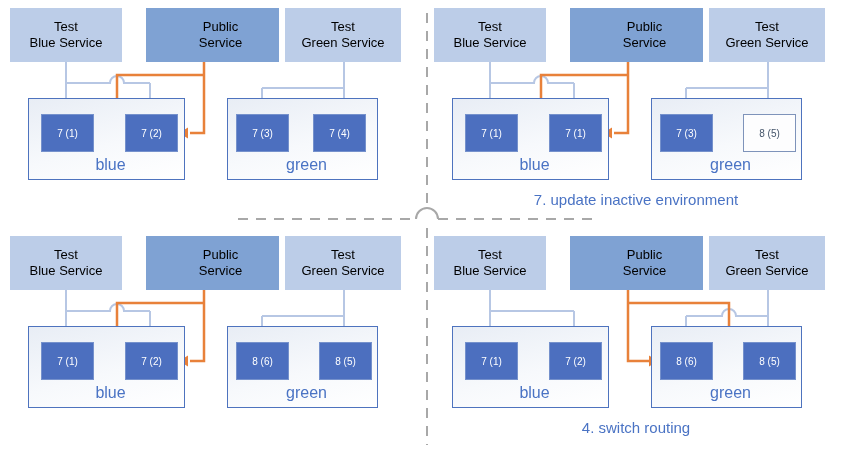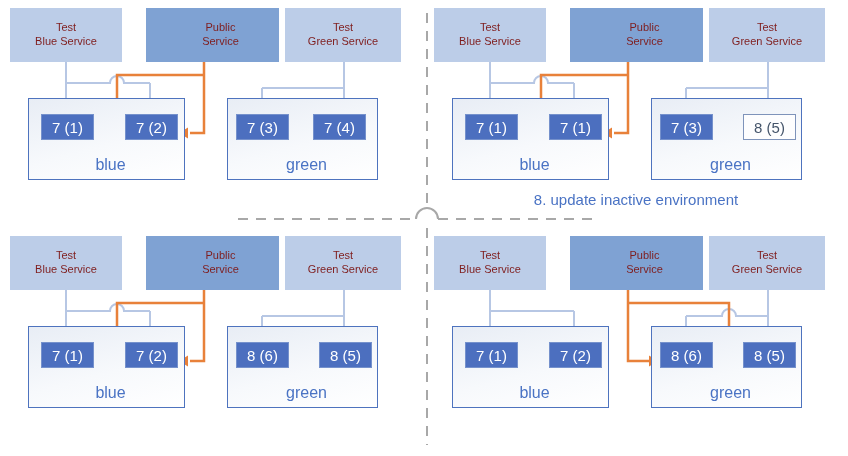--- a/index.html
+++ b/index.html
@@ -19,40 +19,40 @@
   .connectors { position: absolute; left: 0; top: 0; }
 
   .connector-light { stroke: var(--light-connector, #b7c7e4); stroke-width: 2; fill: none; }
   .connector-head-light { fill: var(--connector-head, #9fb5da); }
   .connector-orange { stroke: var(--orange, #e8813a); stroke-width: 2.5; fill: none; }
   .connector-head-orange { fill: var(--orange, #e8813a); }
 
   .service {
     position: absolute; top: 8px; height: 54px;
     display: flex; flex-direction: column; justify-content: center;
-    text-align: center; color: #7f1d1d; font-size: 11px; line-height: 1.26;
+    text-align: center; color: #000000; font-size: 13px; line-height: 1.26;
   }
   .light-svc { background: var(--light-service-fill, #bccde8); }
   .public-svc { background: var(--public-service-fill, #7fa2d3); padding-left: 16px; }
 
   .env {
     position: absolute; top: 98px; height: 82px;
     border: 1px solid var(--env-border, #4e73be);
     background: linear-gradient(165deg, #e8edf5 0%, #f7f9fc 55%, #ffffff 100%);
     box-sizing: border-box;
   }
   .env-label {
     position: absolute; left: 8px; right: 0; bottom: 5px;
     text-align: center; color: var(--accent-blue, #4a73c4); font-size: 16px;
   }
   .instance {
-    position: absolute; top: 15px; width: 53px; height: 26px;
+    position: absolute; top: 15px; width: 53px; height: 38px;
     background: var(--instance-fill, #4c6fbf);
     border: 1px solid #7591cc;
-    color: #ffffff; font-size: 15px;
+    color: #ffffff; font-size: 10px;
     display: flex; align-items: center; justify-content: center;
     box-sizing: border-box;
   }
   .instance.outlined {
     background: #fdfdfe;
     border: 1.5px solid var(--outlined-border, #7e93ba);
     color: var(--outlined-text, #44546a);
   }
   .caption {
     position: absolute; top: 191px; left: 0; width: 424px;
@@ -160,21 +160,21 @@
       <div class="instance" style="left:96px">7 (1)</div>
       <div class="env-label">blue</div>
     </div>
 
     <div class="env" style="left:227px;width:151px">
       <div class="instance" style="left:8px">7 (3)</div>
       <div class="instance outlined" style="left:91px">8 (5)</div>
       <div class="env-label">green</div>
     </div>
 
-    <div class="caption">8. update inactive environment</div>
+    <div class="caption">7. update inactive environment</div>
   </div>
 
   <div class="quadrant" style="left: 0px; top: 228px;">
     <svg class="connectors" width="424" height="228" viewBox="0 0 424 228">
 
       <g>
         <g>
           <path class="connector-light" d="M66,62 V103 M66,83 H110 A7,7 0 0 1 124,83 H150 M150,83 V103"></path>
           <polygon class="connector-head-light" points="66,113 60,103 72,103"></polygon>
           <polygon class="connector-head-light" points="150,113 144,103 156,103"></polygon>
@@ -260,14 +260,15 @@
       <div class="instance" style="left:96px">7 (2)</div>
       <div class="env-label">blue</div>
     </div>
 
     <div class="env" style="left:227px;width:151px">
       <div class="instance" style="left:8px">8 (6)</div>
       <div class="instance" style="left:91px">8 (5)</div>
       <div class="env-label">green</div>
     </div>
 
+    <div class="caption">4. switch routing</div>
   </div>
 </div>
 
 </body></html>

